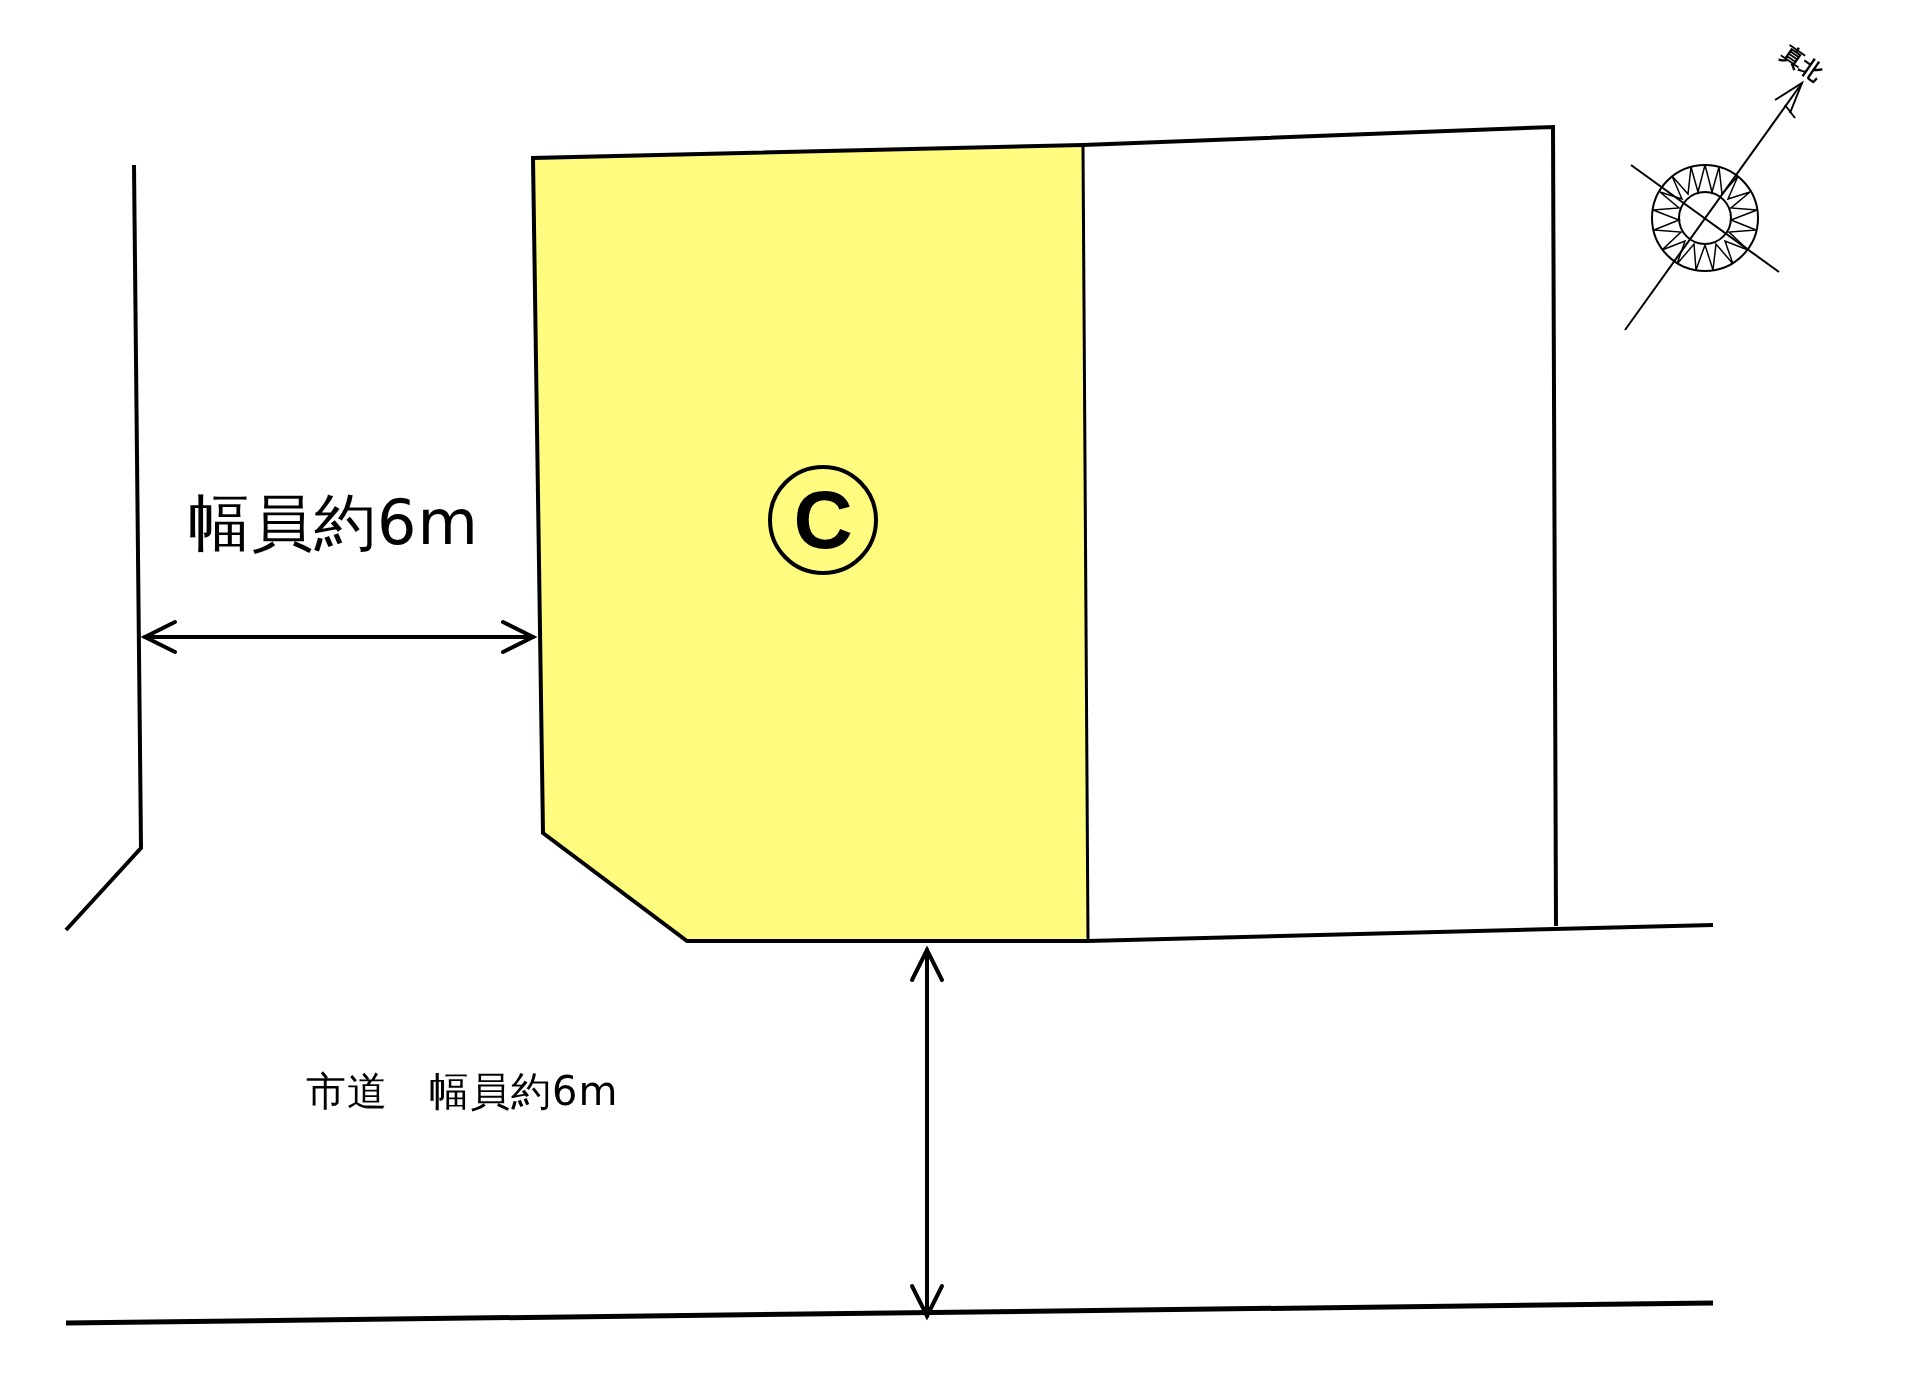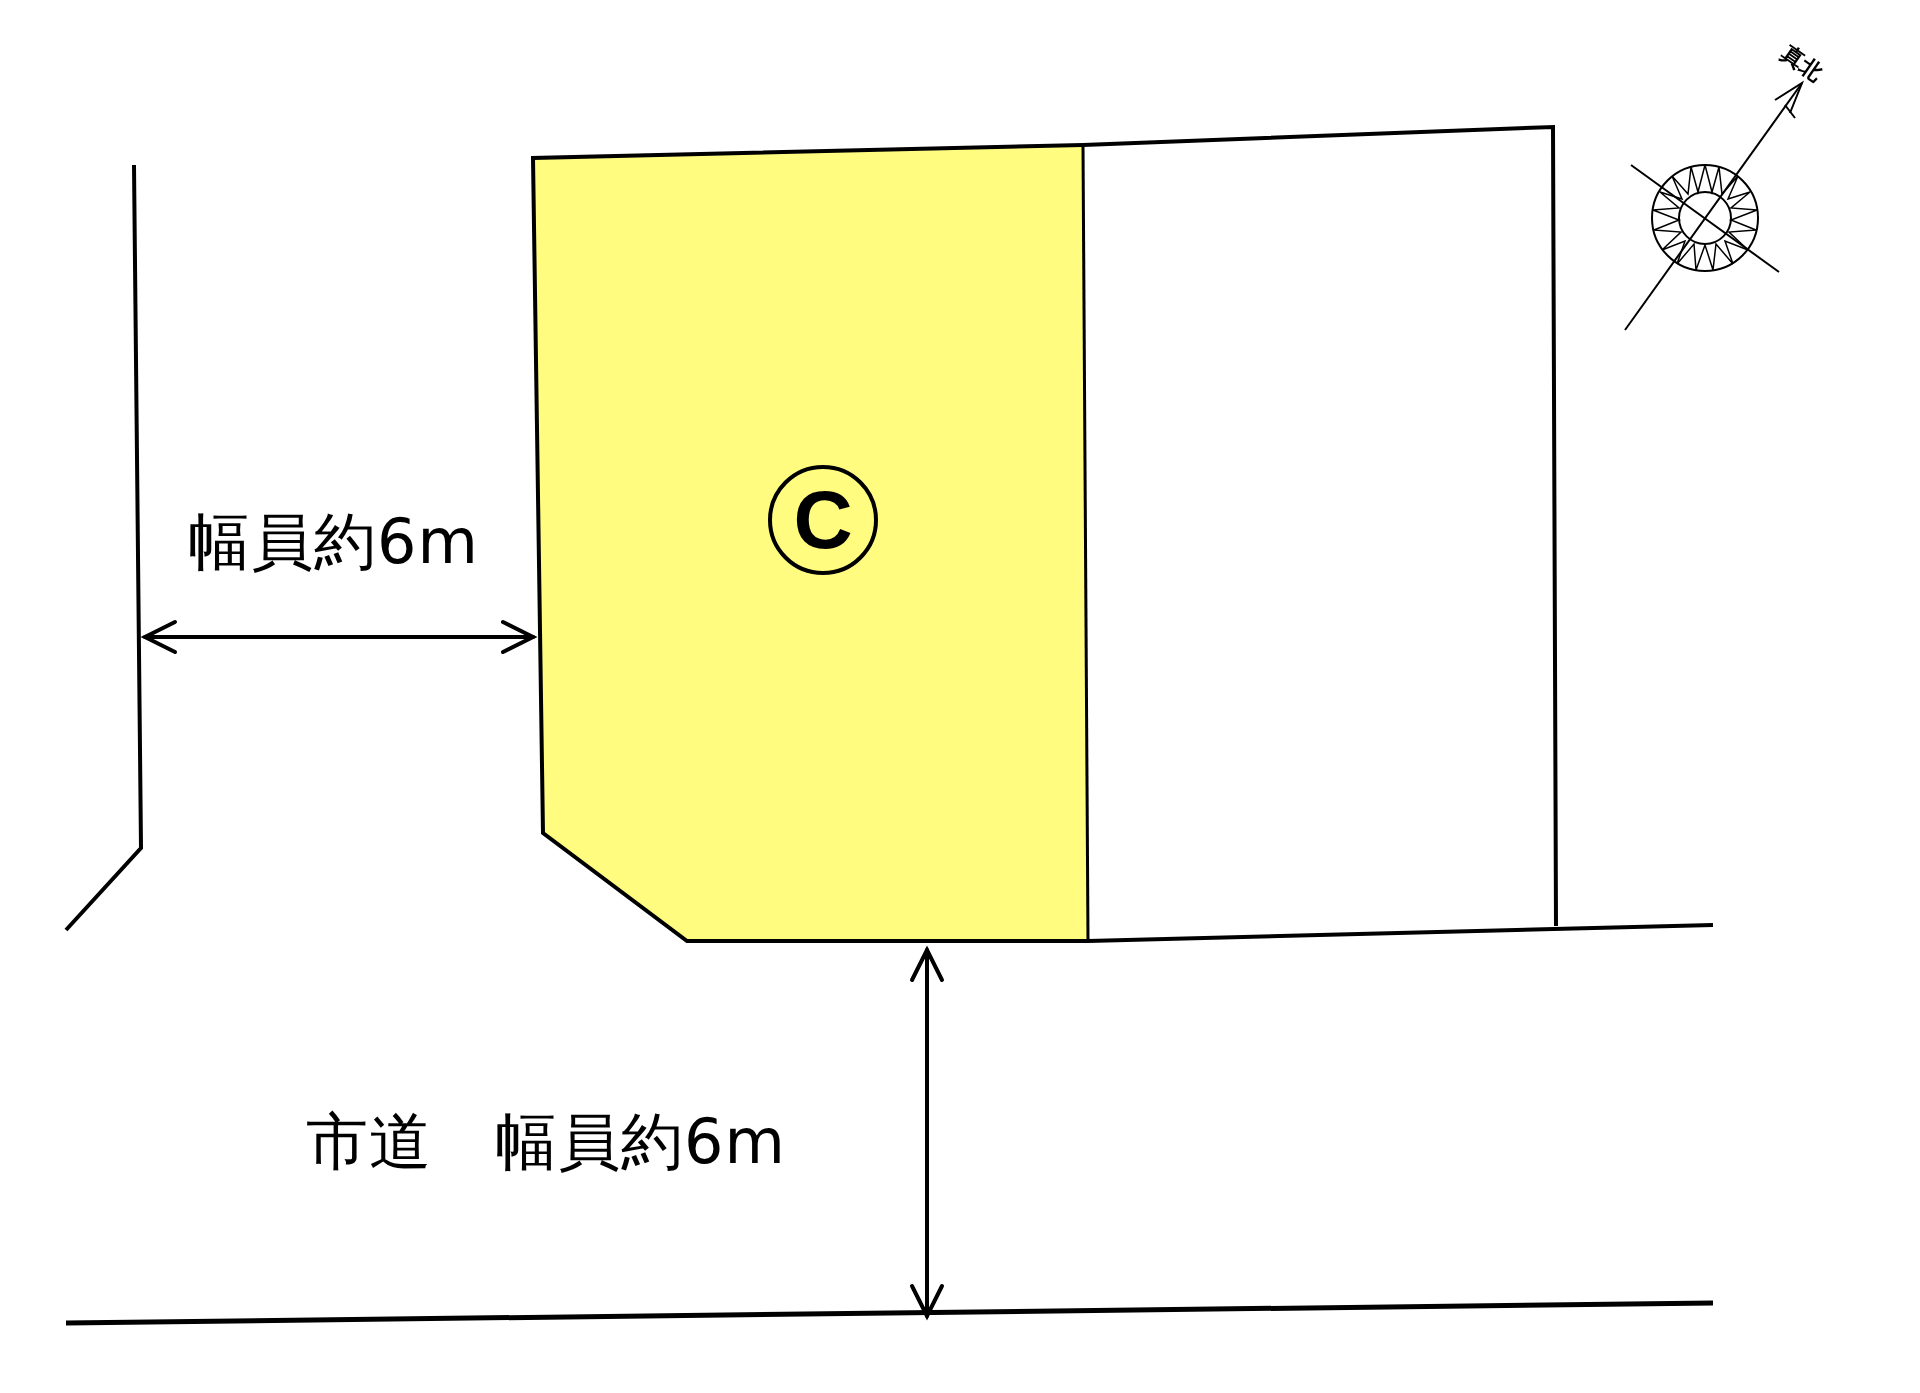--- a/index.html
+++ b/index.html
@@ -1,21 +1,21 @@
 <!DOCTYPE html>
 <html><head>
 <meta charset="utf-8">
 <style>
   html, body { margin: 0; padding: 0; background: #ffffff; }
   body { width: 1920px; height: 1393px; position: relative; overflow: hidden;
          font-family: "DejaVu Sans", "Liberation Sans", sans-serif; }
   svg.canvas { position: absolute; left: 0; top: 0; }
   .label { position: absolute; color: #000; white-space: pre; line-height: 1; }
-  .road-label-left { left: 188px; top: 511px; font-size: 62px; letter-spacing: 1px; }
-  .road-label-bottom { left: 306px; top: 1071px; font-size: 62px; letter-spacing: 1px; margin-top: 40px; }
+  .road-label-left { left: 188px; top: 492px; font-size: 62px; letter-spacing: 1px; }
+  .road-label-bottom { left: 306px; top: 1071px; font-size: 40px; letter-spacing: 1px; }
   .lot-mark { position: absolute; left: 768px; top: 465px; width: 110px; height: 110px;
               border: 4px solid #000; border-radius: 50%; box-sizing: border-box;
               display: flex; align-items: center; justify-content: center;
               font-family: "Liberation Sans", sans-serif; font-weight: bold; font-size: 82px; line-height: 1; }
   .north-label { position: absolute; left: 1790px; top: 42px; font-size: 22px; font-weight: bold;
                  transform: rotate(35deg); transform-origin: left top; }
 </style>
 </head>
 <body>
 

